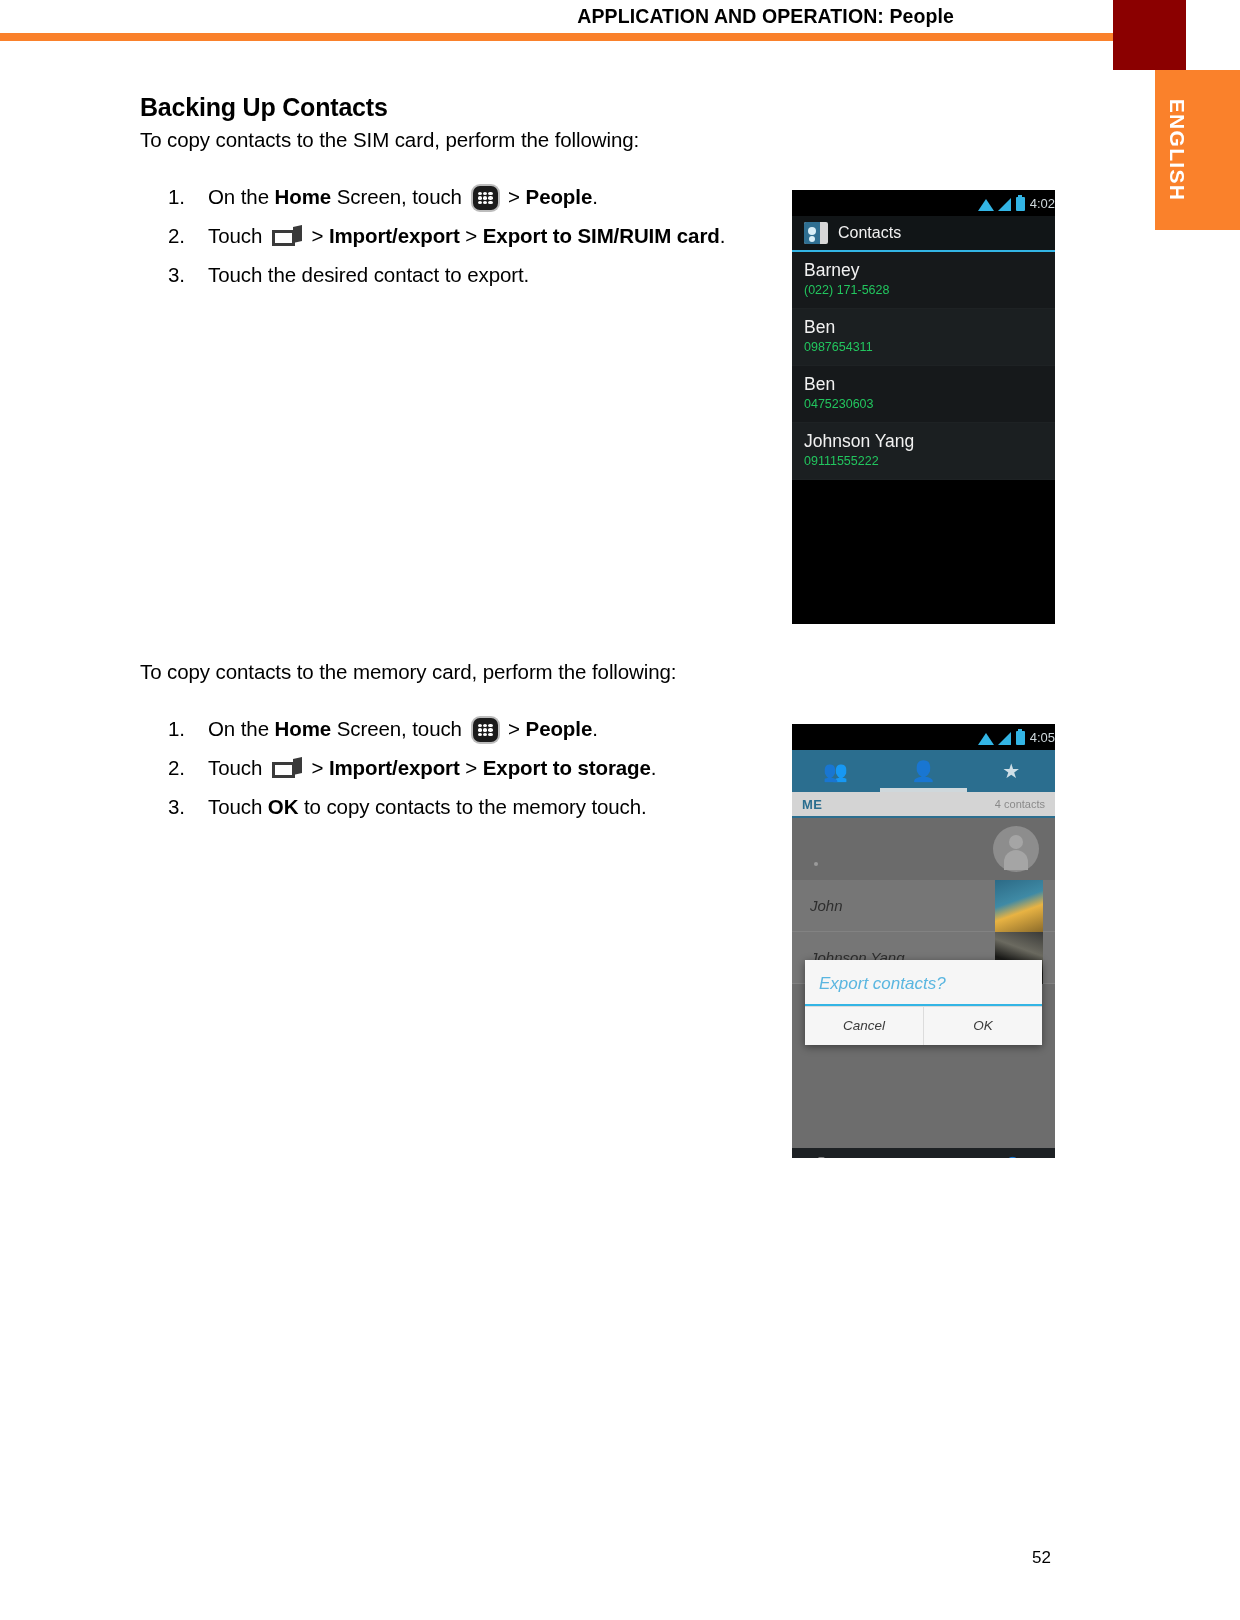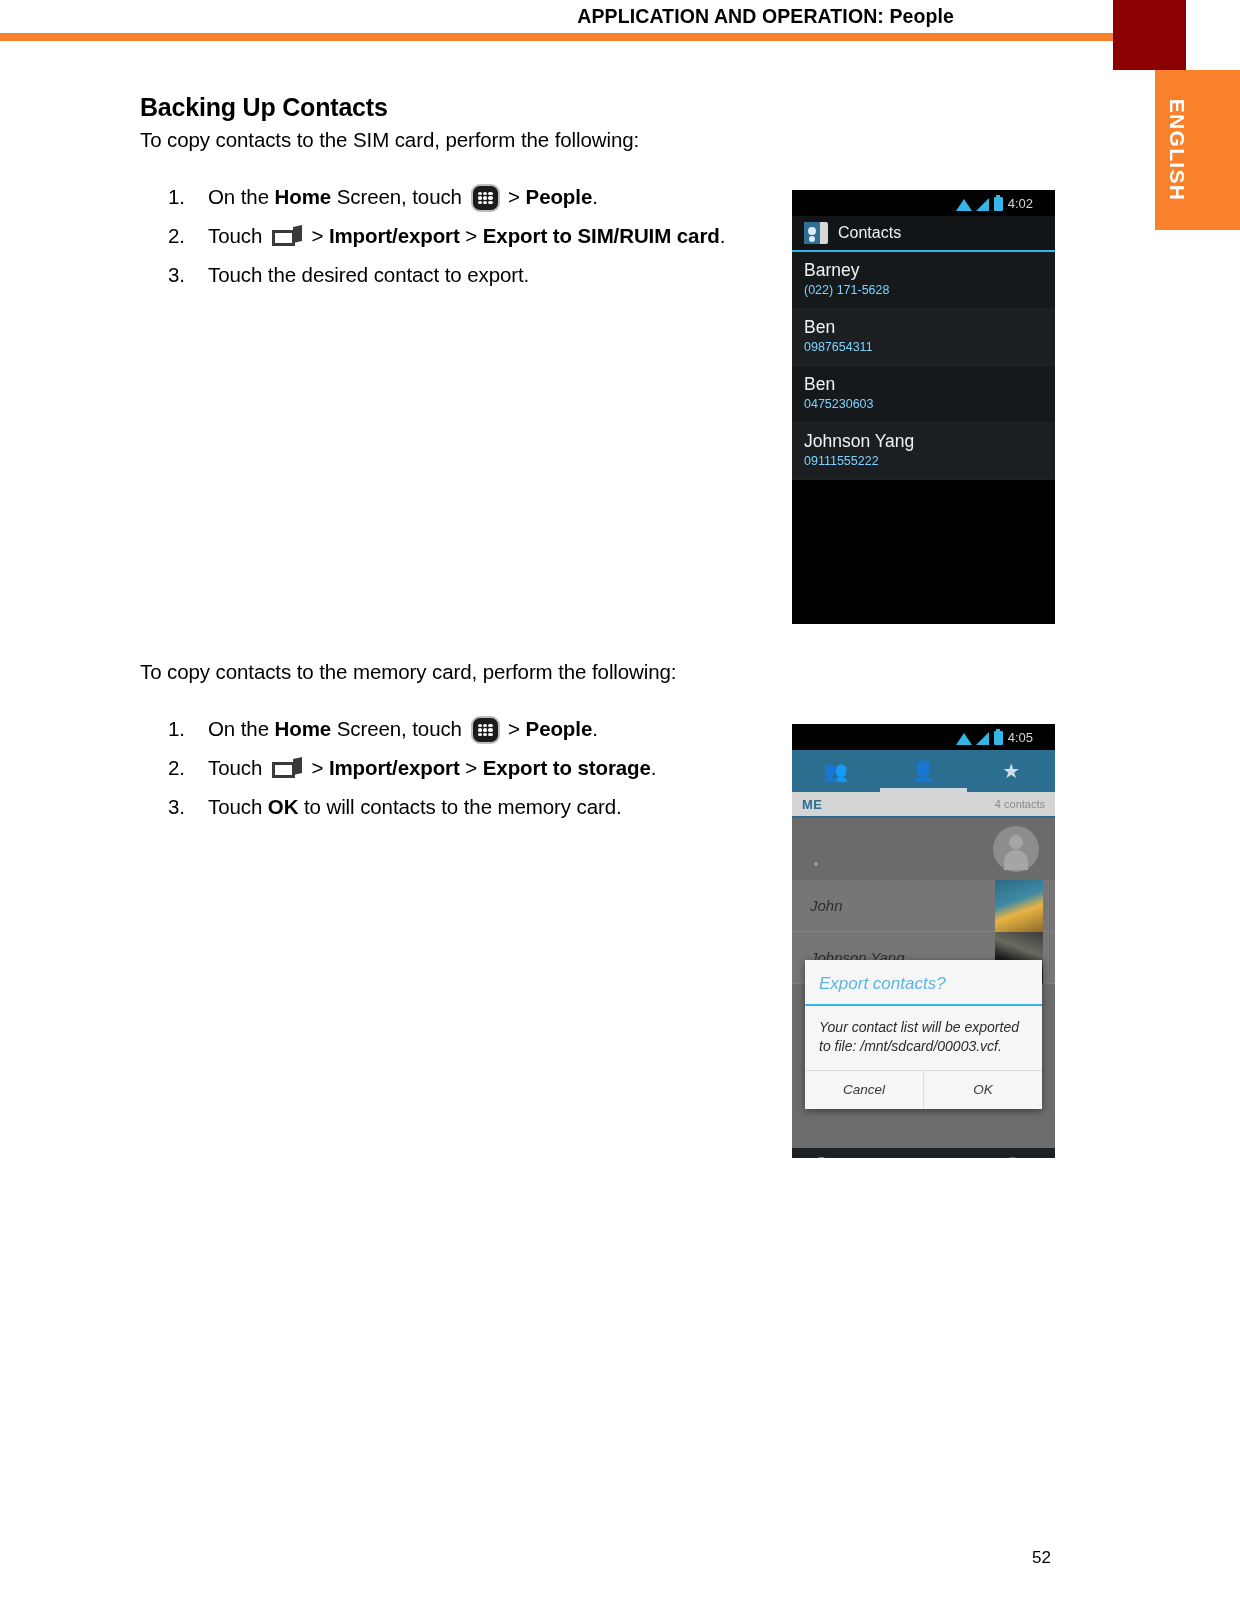--- a/index.html
+++ b/index.html
@@ -212,21 +212,21 @@
     height: 434px;
   }
 
   .status-bar {
     position: relative;
     height: 26px;
     background: #000000;
     display: flex;
     align-items: center;
     justify-content: flex-end;
-    padding-right: 22px;
+    padding-right: 0;
     box-sizing: border-box;
   }
   .status-icons {
     display: flex;
     align-items: flex-end;
     gap: 4px;
     height: 16px;
   }
   .ic-wifi {
     width: 16px; height: 13px;
@@ -317,21 +317,21 @@
     background: #16191b;
   }
   .contact-row.alt { background: #1b1f21; }
   .contact-name {
     color: #f2f2f2;
     font-size: 17.5px;
     line-height: 21px;
     font-weight: 500;
   }
   .contact-phone {
-    color: #7dd3fc;
+    color: #22c55e;
     font-size: 12.5px;
     line-height: 17px;
     margin-top: 1px;
   }
   .contacts-empty {
     background: #141719;
     flex: 1;
   }
 
   
@@ -572,21 +572,21 @@
             </span></span><span> &gt; </span><b>People</b><span>.</span></span>
     </div>
 
     <div class="step">
       <span class="step-num">2.</span>
       <span class="step-body"><span>Touch </span><span class="icon-recent"><span class="back-card"></span><span class="front-card"></span></span><span> &gt; </span><b>Import/export</b><span> &gt; </span><b>Export to storage</b><span>.</span></span>
     </div>
 
     <div class="step">
       <span class="step-num">3.</span>
-      <span class="step-body"><span>Touch </span><b>OK</b><span> to will contacts to the memory card.</span></span>
+      <span class="step-body"><span>Touch </span><b>OK</b><span> to copy contacts to the memory touch.</span></span>
     </div>
 
   </div>
 </div>
 
 <div class="phone" id="phone-contacts">
   <div class="status-bar">
     <div class="status-icons">
       <span class="ic-wifi"></span>
       <span class="ic-signal"></span>
@@ -656,21 +656,20 @@
       <span class="nm">John</span>
       <span class="thumb thumb-1"></span>
     </div>
     <div class="people-list-row">
       <span class="nm">Johnson Yang</span>
       <span class="thumb thumb-2"></span>
     </div>
 
     <div class="export-dialog">
       <div class="dlg-title">Export contacts?</div>
-      <div class="dlg-message">Your contact list will be exported to file: /mnt/sdcard/00003.vcf.</div>
       <div class="dlg-buttons">
         <div class="dlg-btn">Cancel</div>
         <div class="dlg-btn">OK</div>
       </div>
     </div>
   </div>
 
   <div class="people-bottombar">
     <span class="bb-glyph">🔍</span>
     <span class="bb-glyph">👤+</span>

